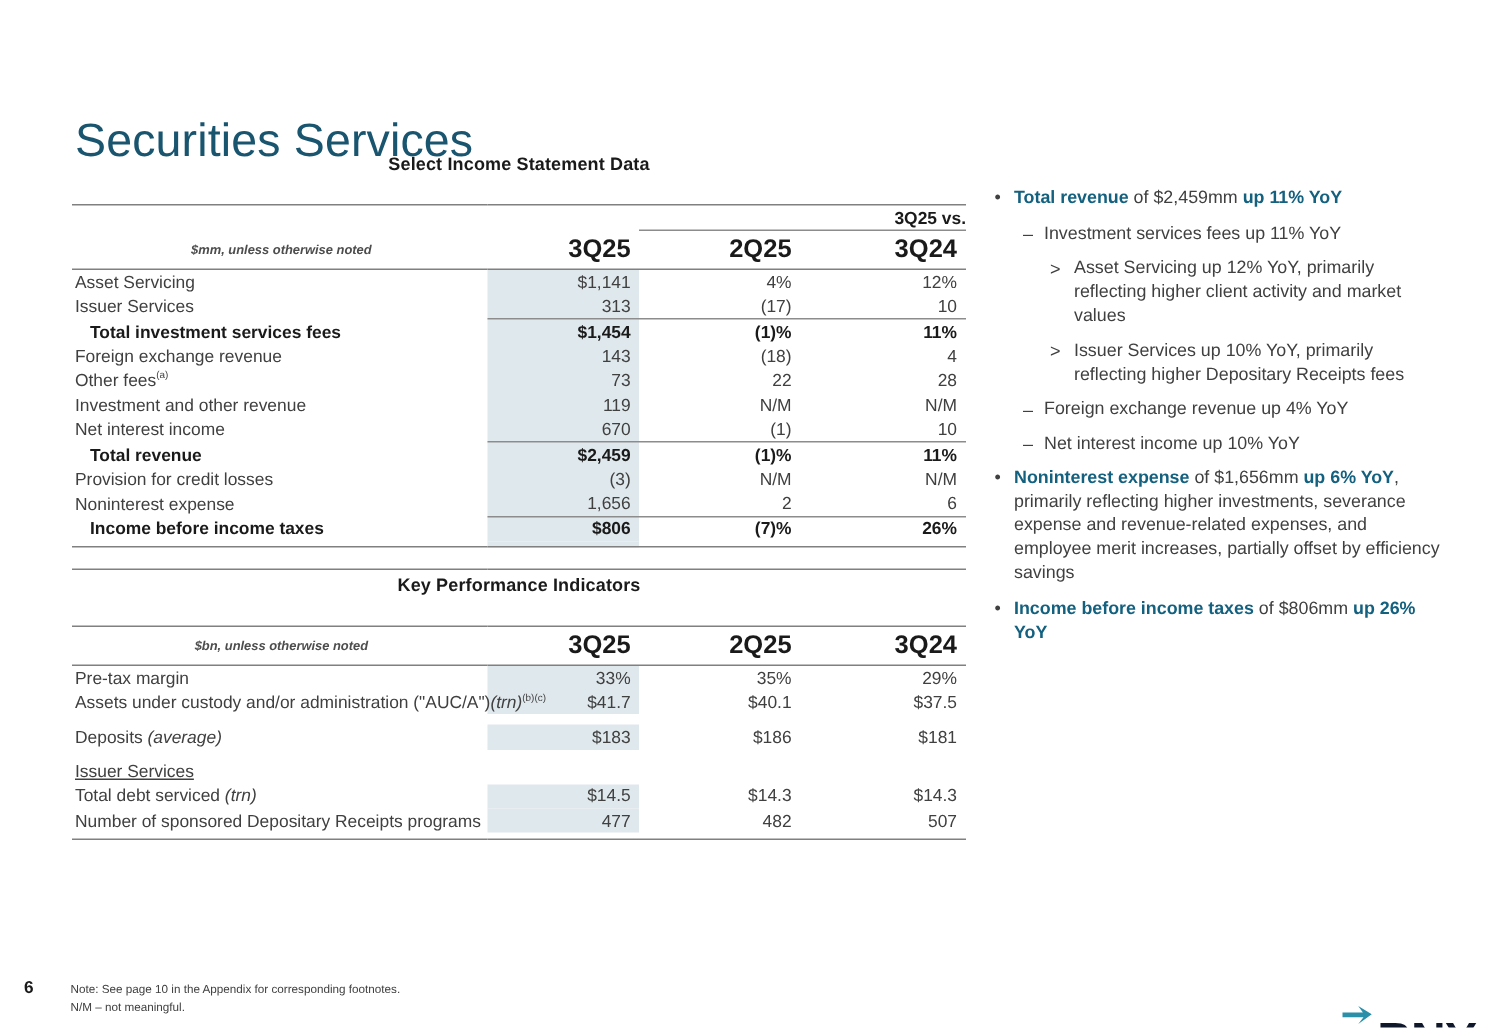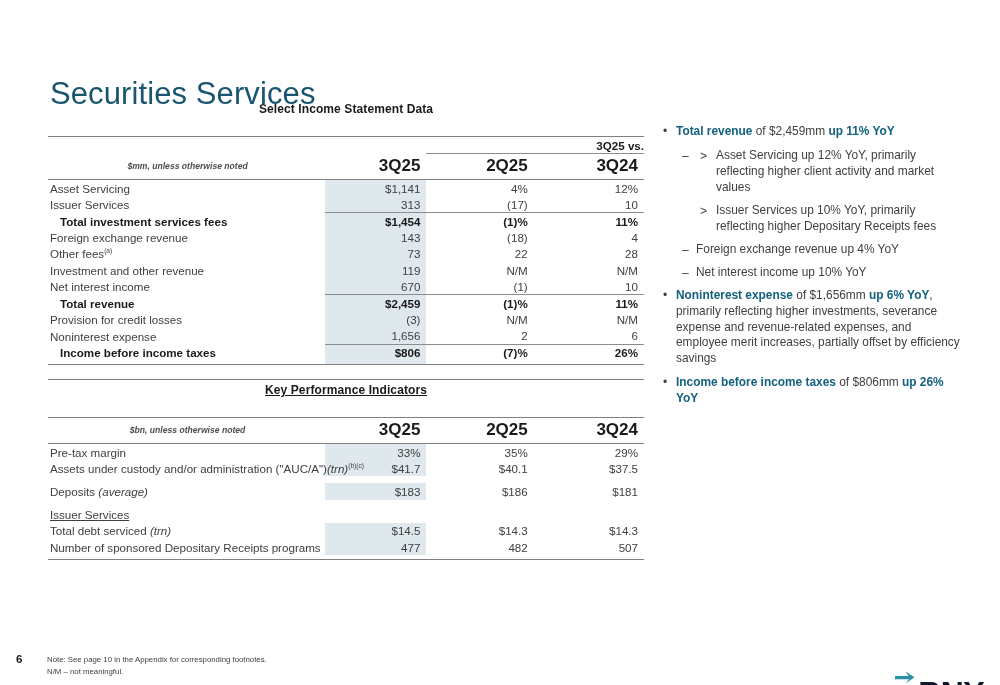--- a/index.html
+++ b/index.html
@@ -296,21 +296,21 @@
   <div id="kpi-wrap">
     <table class="tbl" id="kpi-table">
       <colgroup>
         <col class="c-label">
           <col class="c-q1">
           <col class="c-q2">
           <col class="c-q3">
       </colgroup>
       <thead>
         <tr>
-          <td colspan="4" class="tbl-caption rule-top rule-bottom" style="padding-top:3px;text-decoration:underline;">Key Performance Indicators</td>
+          <td colspan="4" class="tbl-caption rule-top rule-bottom" style="padding-top:3px;">Key Performance Indicators</td>
         </tr>
         <tr>
           <td class="hdr-units rule-bottom">$bn, unless otherwise noted</td>
           <td class="hdr-cell rule-bottom">3Q25</td>
           <td class="hdr-cell rule-bottom">2Q25</td>
           <td class="hdr-cell rule-bottom">3Q24</td>
         </tr>
       </thead>
       <tbody id="kpi-body">
           <tr>
@@ -367,21 +367,21 @@
             <td class="rule-bottom" style="height: 4px; padding: 0px;"></td>
             <td class="rule-bottom" style="height: 4px; padding: 0px;"></td>
           </tr>
         </tbody>
     </table>
   </div>
 </div>
 
 <div id="right-col">
     <div class="b1"><span class="mk">•</span><span class="hl">Total revenue</span><span> of $2,459mm </span><span class="hl">up 11% YoY</span></div>
-    <div class="b2"><span class="mk">–</span></div>
+    <div class="b2"><span class="mk">–</span><span>Investment services fees up 11% YoY</span></div>
     <div class="b3"><span class="mk">&gt;</span><span>Asset Servicing up 12% YoY, primarily reflecting higher client activity and market values</span></div>
     <div class="b3"><span class="mk">&gt;</span><span>Issuer Services up 10% YoY, primarily reflecting higher Depositary Receipts fees</span></div>
     <div class="b2"><span class="mk">–</span><span>Foreign exchange revenue up 4% YoY</span></div>
     <div class="b2"><span class="mk">–</span><span>Net interest income up 10% YoY</span></div>
     <div class="b1"><span class="mk">•</span><span class="hl">Noninterest expense</span><span> of $1,656mm </span><span class="hl">up 6% YoY</span><span>, primarily reflecting higher investments, severance expense and revenue-related expenses, and employee merit increases, partially offset by efficiency savings</span></div>
     <div class="b1"><span class="mk">•</span><span class="hl">Income before income taxes</span><span> of $806mm </span><span class="hl">up 26% YoY</span></div>
   </div>
 
 <div id="page-num">6</div>
 <div id="footnotes">

